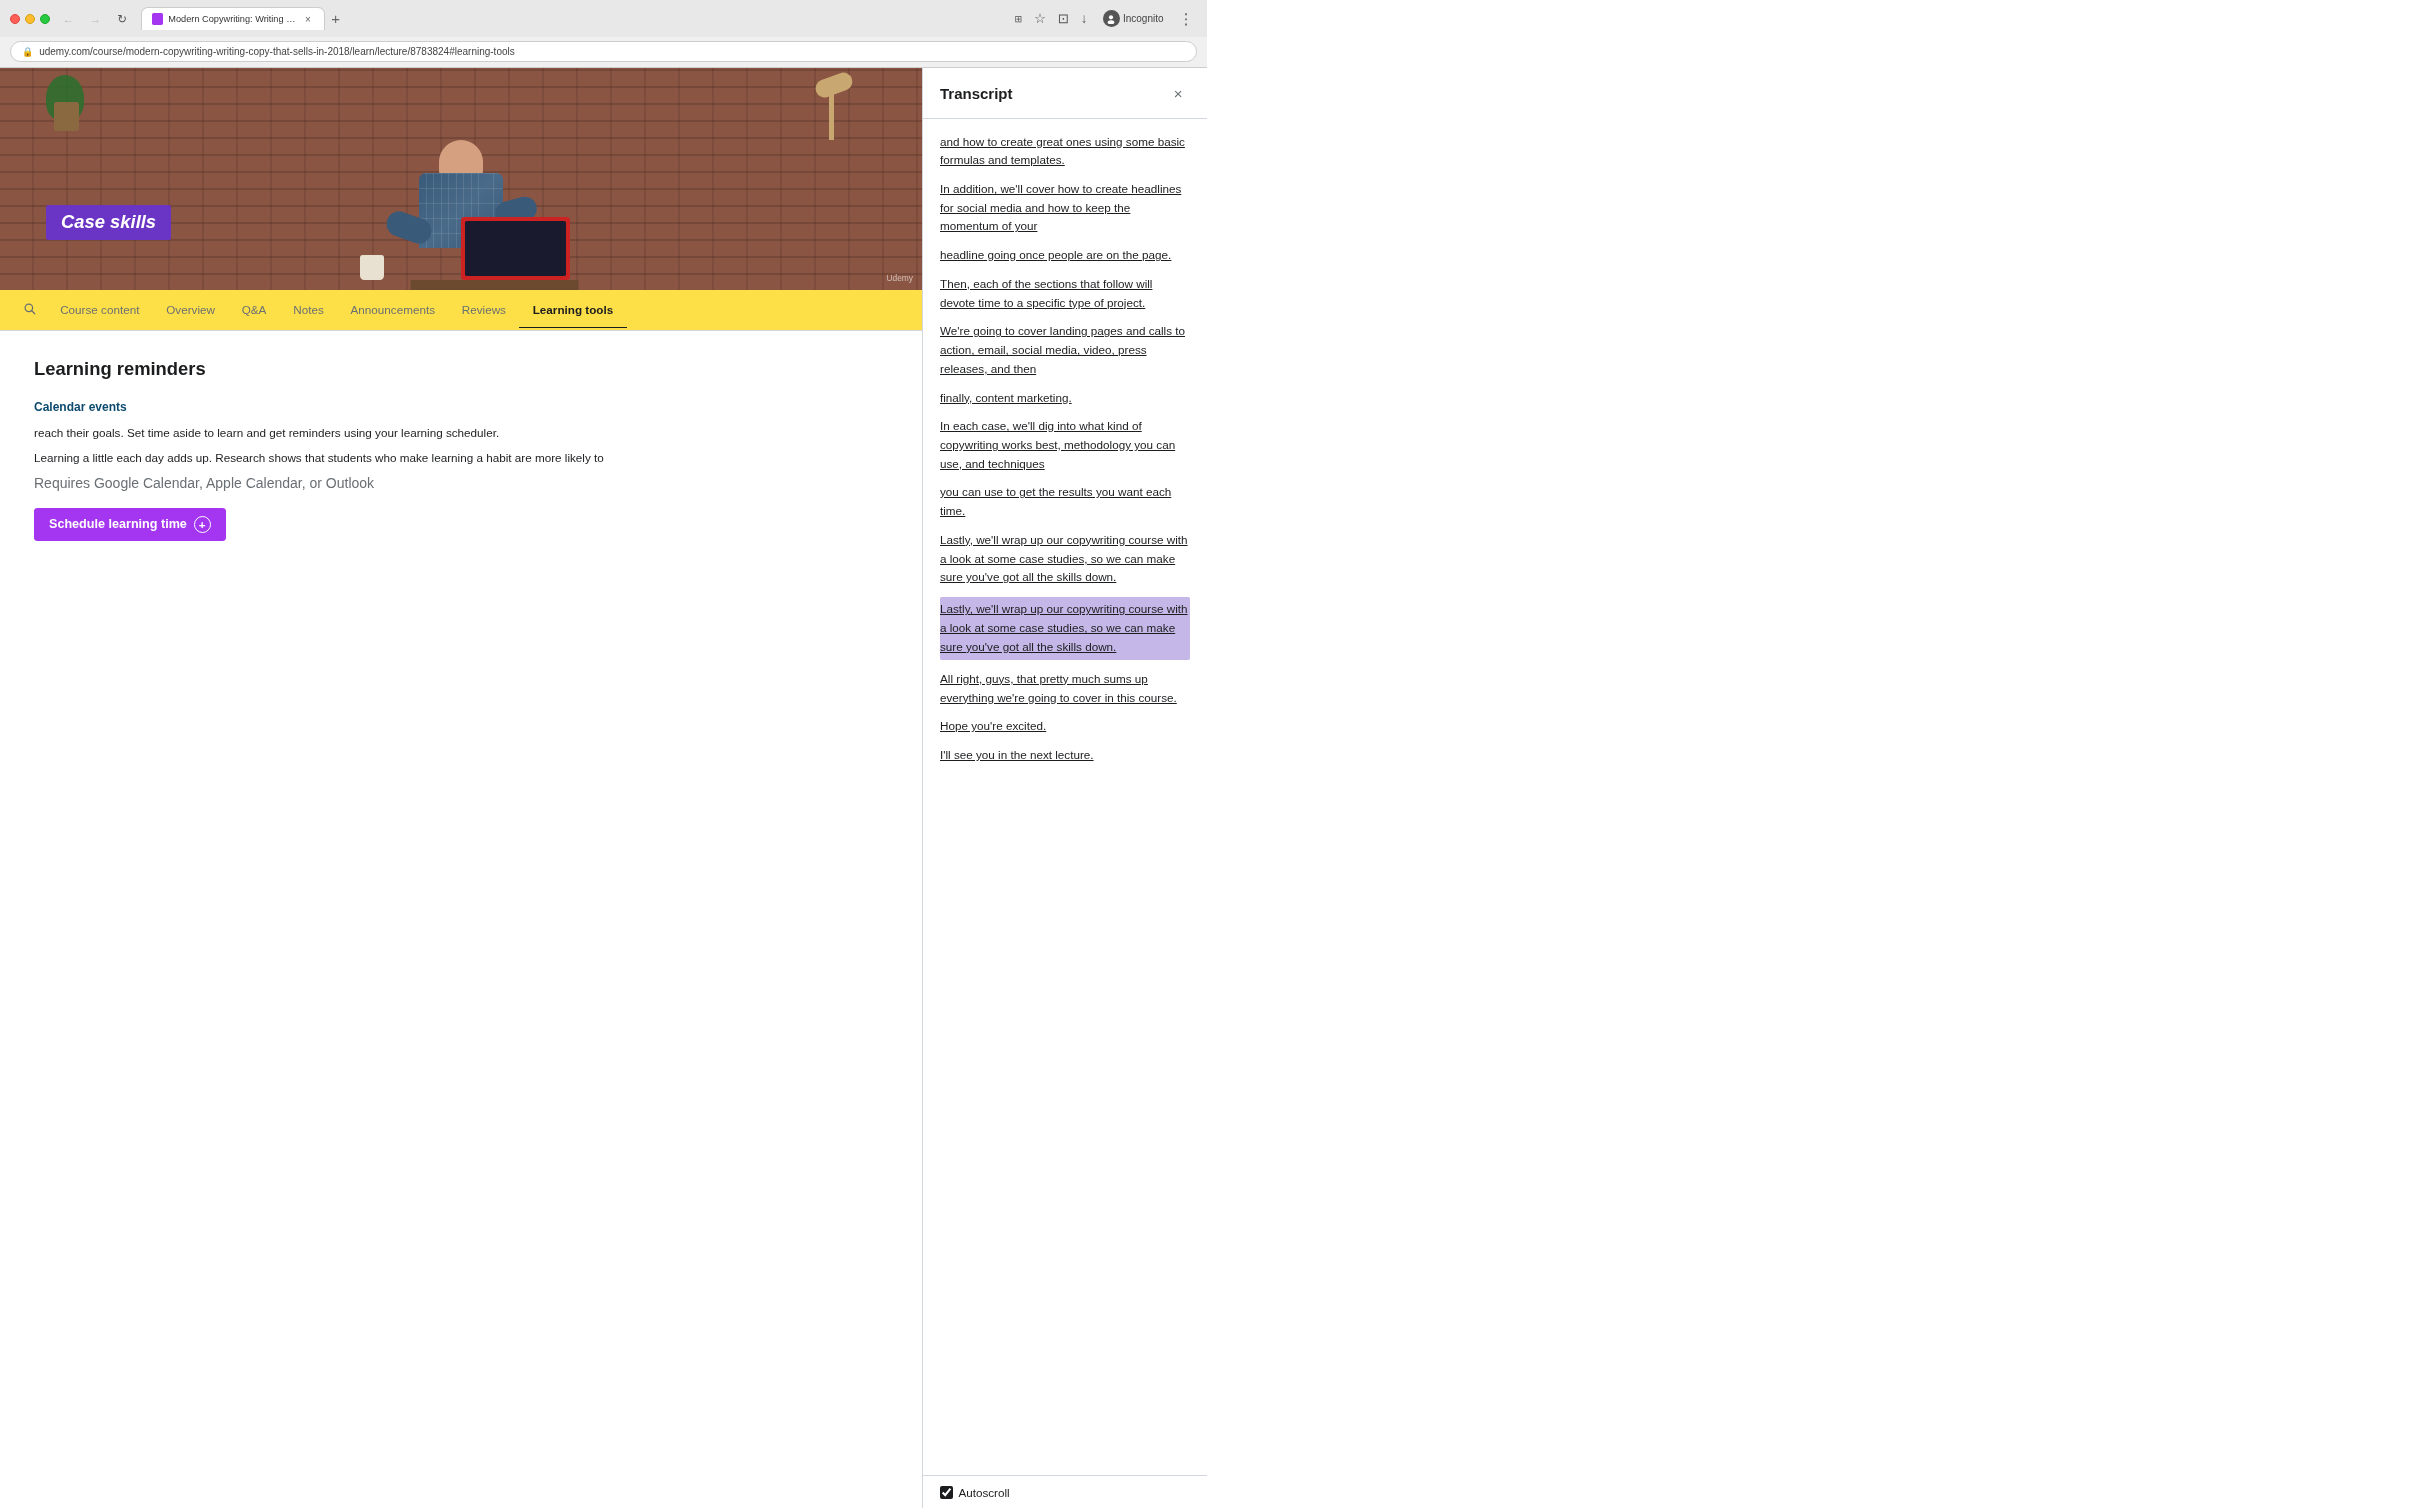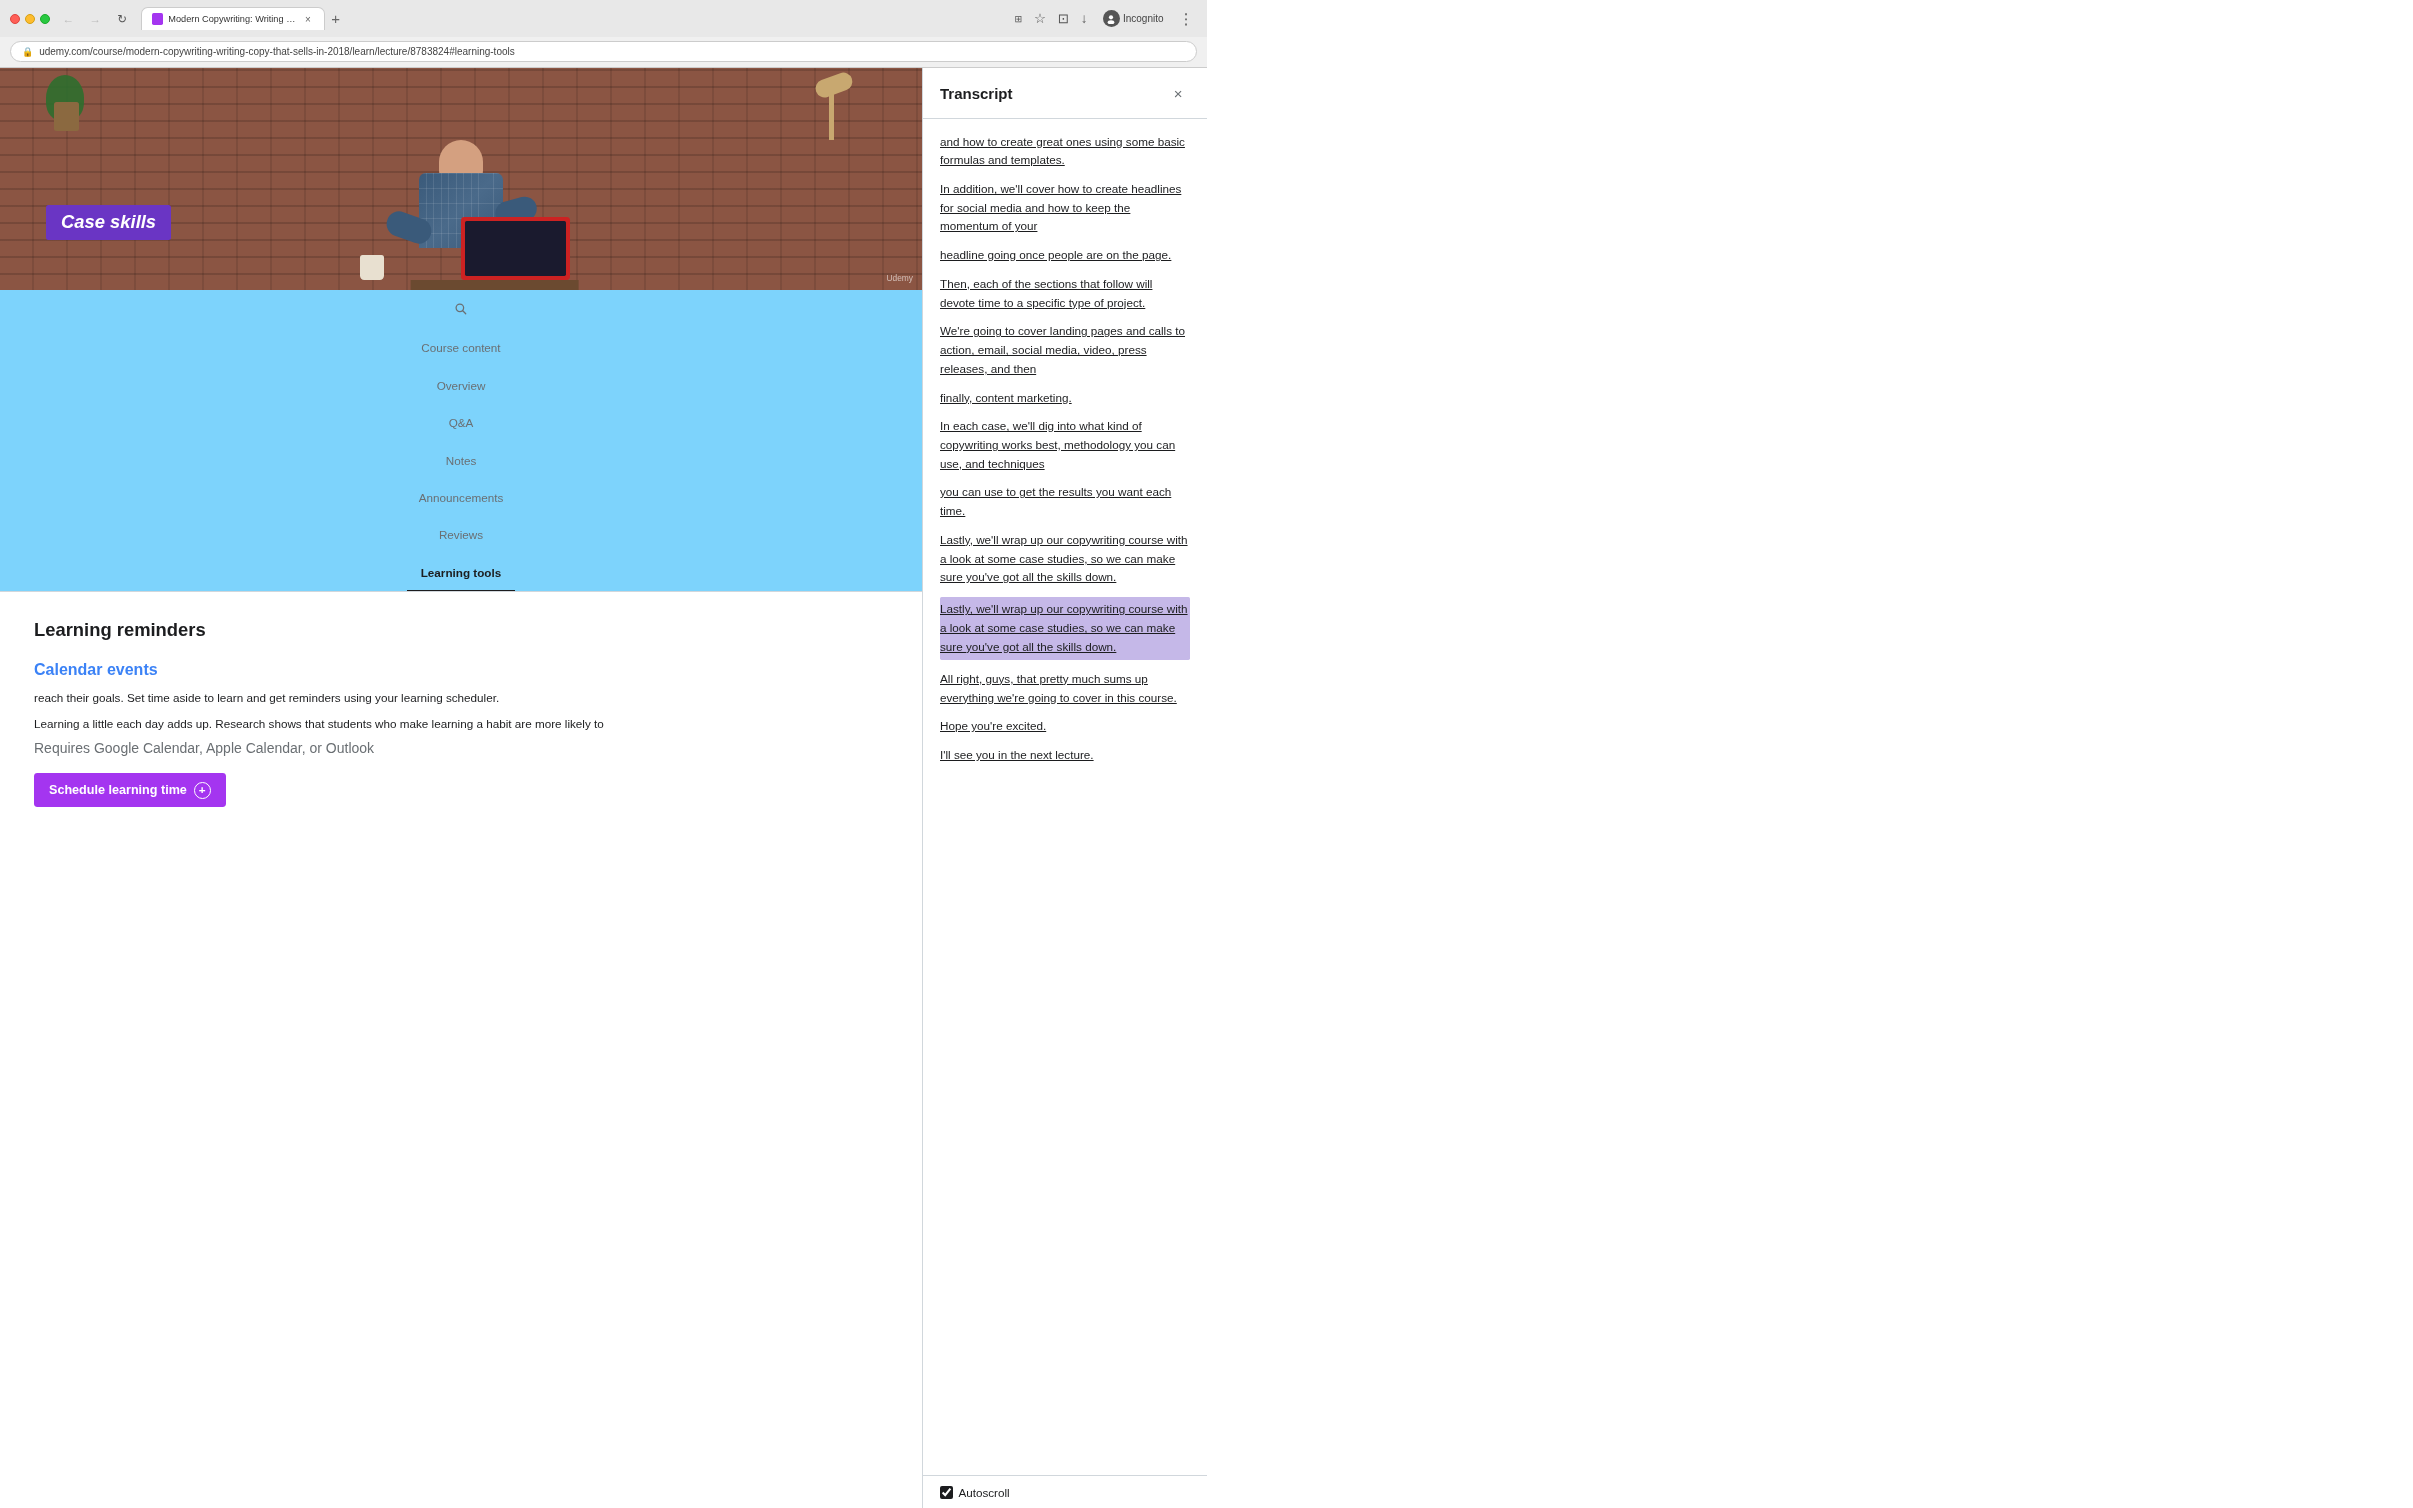--- a/index.html
+++ b/index.html
@@ -215,22 +215,21 @@
       font-size: 8.4px;
     }
 
     
     .nav-tabs {
       display: flex;
       align-items: center;
       border-bottom: 0.8px solid #d1d7dc;
       padding: 0 13.4px;
       gap: 0;
-      background: #7dd3fc;
-      flex-direction: column;
+      background: #fde047;
     }
     .search-icon-tab {
       padding: 11.7px 10px;
       cursor: pointer;
       color: #6a6f73;
       font-size: 13.4px;
     }
     .nav-tab {
       padding: 11.7px 13.4px;
       font-size: 11.7px;
@@ -252,23 +251,23 @@
       overflow-y: auto;
       flex: 1;
     }
     .section-title {
       font-size: 18.4px;
       font-weight: 700;
       color: #1c1d1f;
       margin-bottom: 20px;
     }
     .subsection-title {
-      font-size: 16px;
+      font-size: 12px;
       font-weight: 700;
-      color: #3b82f6;
+      color: #0c4a6e;
       margin-bottom: 10px;
     }
     .section-description {
       font-size: 11.7px;
       color: #1c1d1f;
       line-height: 1.6;
       margin-bottom: 6.7px;
     }
     .requires-text {
       font-size: 14px;

